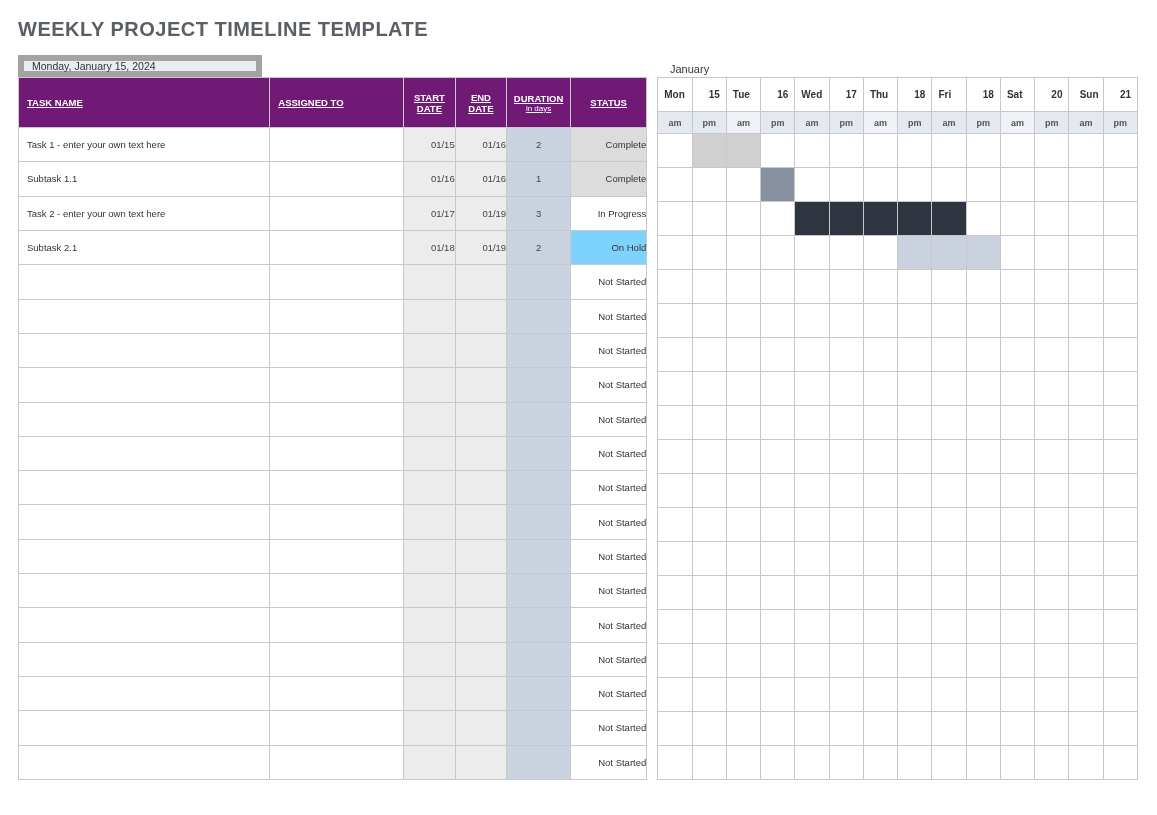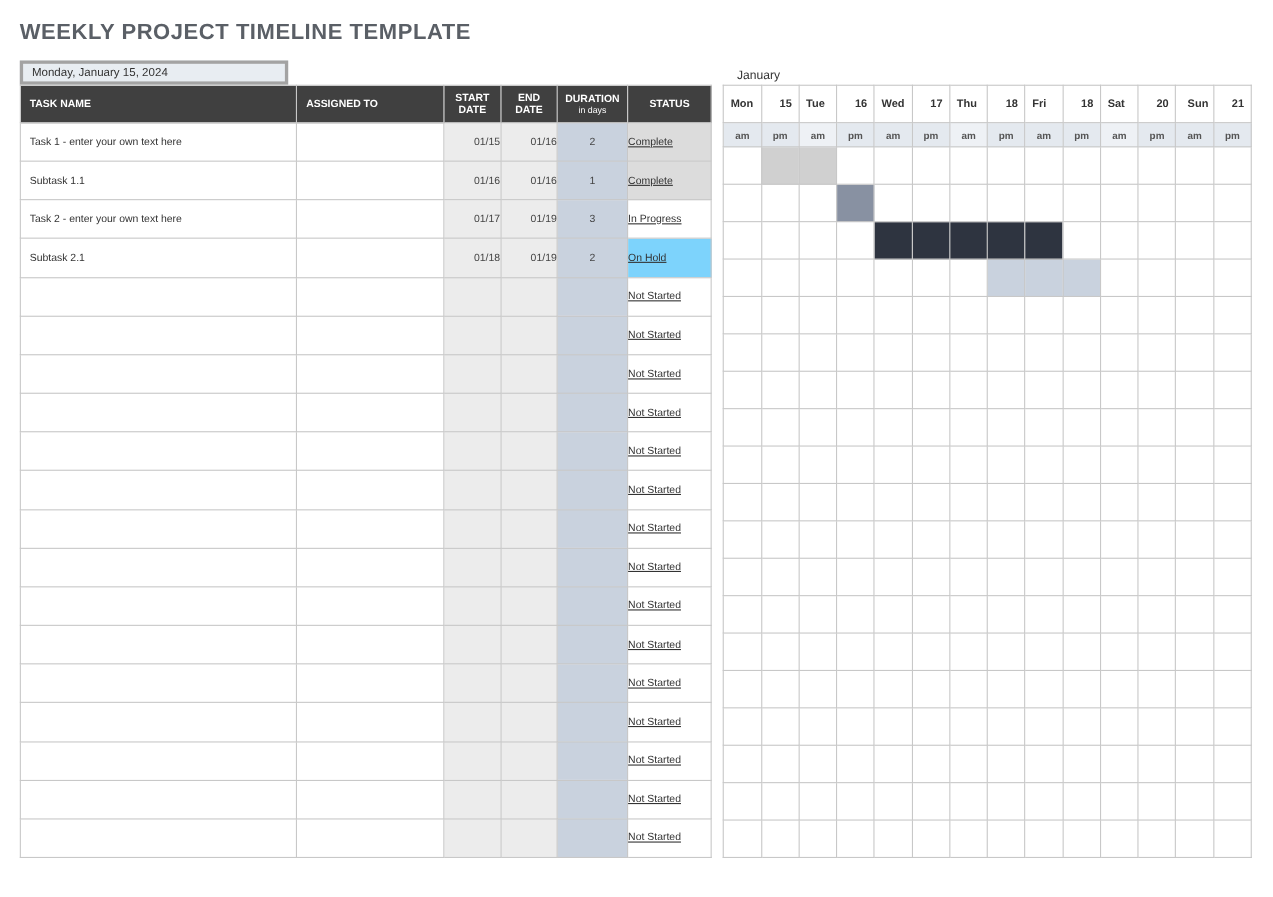--- a/index.html
+++ b/index.html
@@ -25,21 +25,21 @@
   .left-block { width: 640px; }
   .week-label {
     font-size: 10px;
     color: #444;
     margin-bottom: 2px;
     padding-left: 2px;
   }
   .week-input {
     width: 244px;
     height: 22px;
-    border: 3px solid #a3a3a3;
+    border: 6px solid #a3a3a3;
     background: #e8edf2;
     font-size: 10.5px;
     color: #333;
     padding: 0 8px;
     display: flex;
     align-items: center;
   }
   .month-label {
     font-size: 11px;
     color: #333;
@@ -51,27 +51,28 @@
     table-layout: fixed;
     width: 100%;
   }
   th, td {
     border: 1px solid #c8c8c8;
     font-size: 10px;
     vertical-align: middle;
     padding: 0;
   }
   .header-dark th {
-    background: #404040;
+    background: #701a75;
     color: #fff;
     font-weight: 700;
-    height: 34px;
+    height: 50px;
     text-align: left;
     padding: 4px 8px;
     font-size: 9.5px;
+    text-decoration: underline;
   }
   .header-dark th.center { text-align: center; padding: 4px 4px; }
   .header-dark th .sub { font-weight: 400; font-size: 8px; display:block; }
   .day-head {
     height: 34px;
     text-align: center;
     font-size: 10px;
     color: #333;
     background: #fff;
     margin-left: 37px;
@@ -82,21 +83,21 @@
     background: #e4e9ef;
     text-align: center;
     font-size: 9px;
     color: #555;
   }
   .ampm-head th.light { background: #eef1f5; }
   tbody td { height: 34px; }
   .task-name { padding: 0 8px; font-size: 9.5px; color: #333; }
   .gray-cell { background: #ececec; text-align: right; font-size: 9.5px; color:#444; }
   .duration-col { background: #c9d2de; text-align: center; font-size: 9.5px; color:#444; }
-  .status-cell { text-align: left; font-size: 9.5px; color: #333; text-decoration: underline; }
+  .status-cell { text-align: right; font-size: 9.5px; color: #333; }
   .status-complete { background: #dcdcdc; }
   .status-onhold { background: #7dd3fc; margin-top: 40px; }
   .gantt-cell { background: #fff; }
   .bar-light { background: #d0d0d0; }
   .bar-med { background: #8891a2; }
   .bar-dark { background: #2e3440; }
   .bar-blue { background: #c9d2de; }
   .wrap { display: flex; width: 1120px; border-top: none; }
   .left-table { width: 640px; }
   .right-table { width: 480px; }

